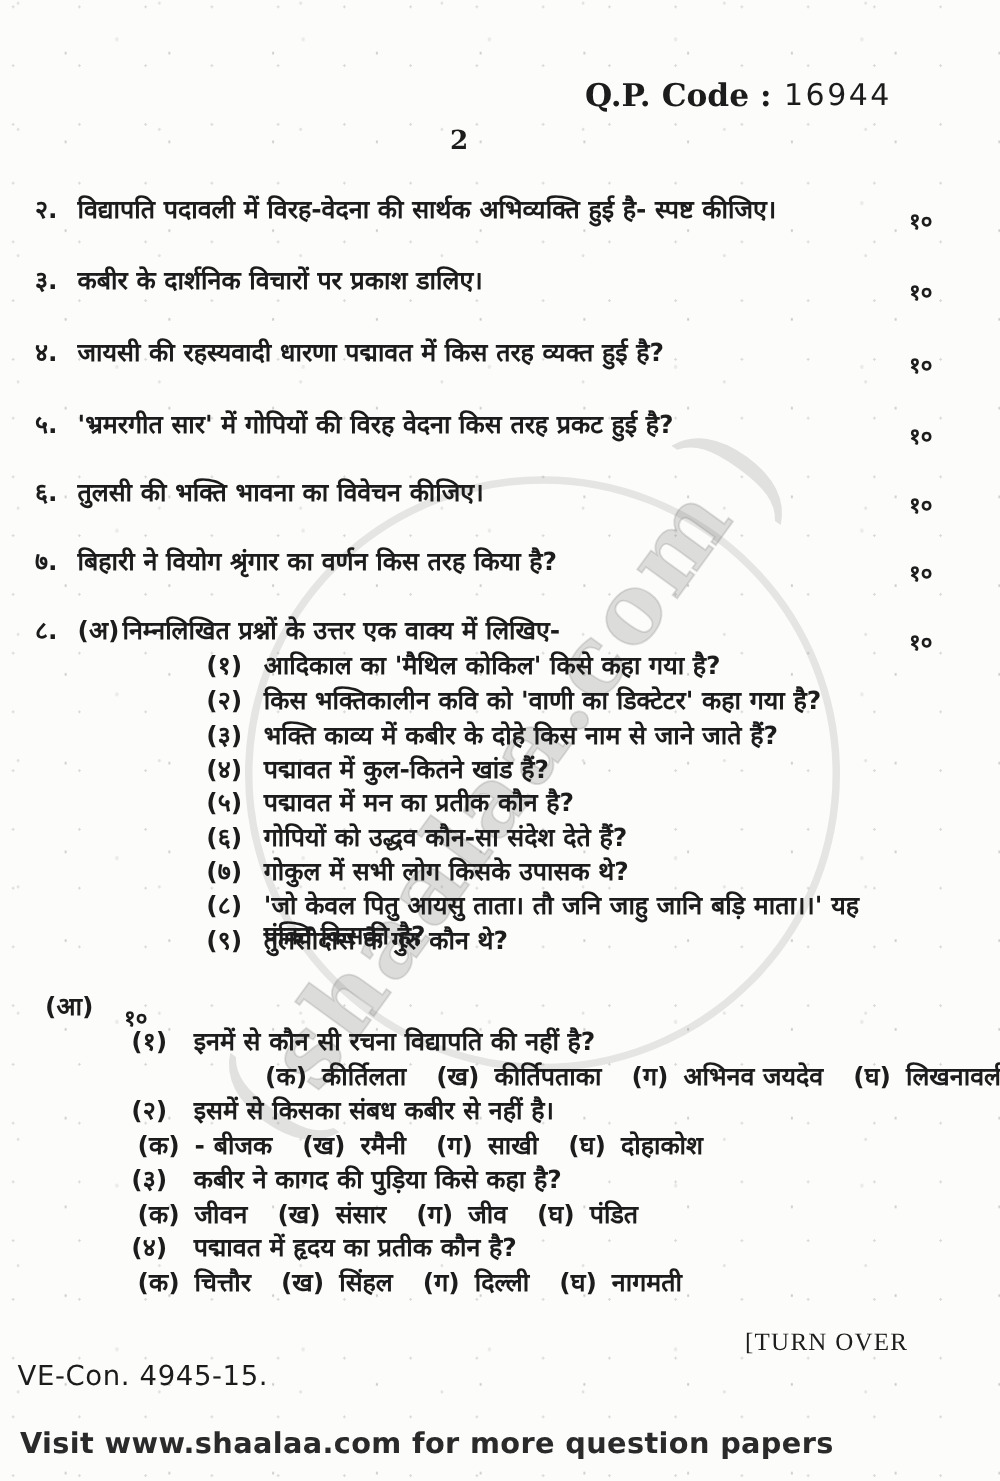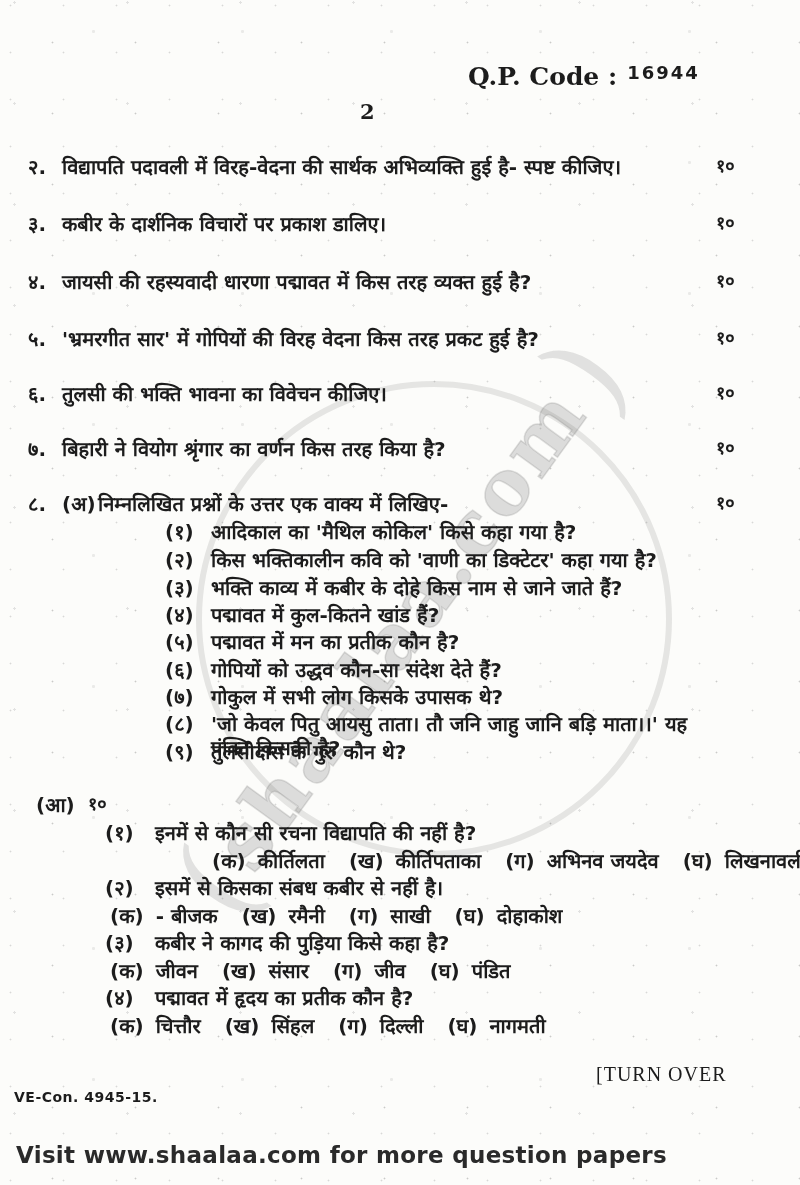--- a/index.html
+++ b/index.html
@@ -28,39 +28,39 @@
   }
   .wm-text .wm-word{font-size:76px;letter-spacing:4px;font-weight:700;
     -webkit-text-stroke:1.5px rgba(120,120,120,0.22);}
   .wm-text .wm-paren{font-size:118px;font-weight:400;opacity:.85;padding:0 6px;}
   
   .row{position:absolute;display:flex;align-items:flex-start;z-index:2;
     font-size:20px;font-weight:600;line-height:1.22;}
   .q{left:28px;right:54px;}
   .qnum{flex:none;width:34px;}
   .qtext{flex:1;padding-right:8px;}
-  .marks{flex:none;min-width:30px;text-align:left;font-weight:700;font-size:18px;}
+  .marks{flex:none;min-width:30px;text-align:right;font-weight:700;font-size:18px;margin-top:12px;}
   .plabel{flex:none;width:36px;}
   .sub{left:165px;right:60px;}
   .inum{flex:none;min-width:46px;}
   .bsub{left:105px;right:60px;}
   .bnum{flex:none;min-width:50px;}
   .opts{display:flex;flex-wrap:nowrap;column-gap:24px;}
   .opt{display:flex;column-gap:12px;white-space:nowrap;}
   .opt .olabel{flex:none;}
   
   .qp-code{position:absolute;left:468px;top:62px;z-index:2;display:flex;align-items:flex-start;}
   .qp-label{font-family:"DejaVu Serif",serif;font-weight:700;font-size:25px;}
-  .qp-value{font-family:"DejaVu Sans",sans-serif;font-weight:700;font-size:18px;margin-left:10px;letter-spacing:2px;}
+  .qp-value{font-family:"DejaVu Sans",sans-serif;font-weight:400;font-size:24px;margin-left:10px;letter-spacing:2px;}
   .page-num{position:absolute;left:360px;top:99px;z-index:2;
     font-family:"DejaVu Serif",serif;font-weight:700;font-size:21px;}
   .turn-over{position:absolute;left:596px;top:1063px;z-index:2;
     font-family:Liberation Serif, serif;font-size:20px;letter-spacing:1px;}
   .ve-con{position:absolute;left:14px;top:1089px;z-index:2;
-    font-weight:700;font-size:14px;letter-spacing:0.5px;text-align:right;}
+    font-weight:400;font-size:22px;letter-spacing:0.5px;text-align:right;}
   .footer-note{position:absolute;left:16px;top:1142px;z-index:2;
     font-weight:700;font-size:23px;color:#2a2a2a;letter-spacing:0.3px;}
 </style>
 </head>
 <body>
 
 <div class="sheet">
 
   <div class="wm-circle"></div>
   <div class="wm-text">

